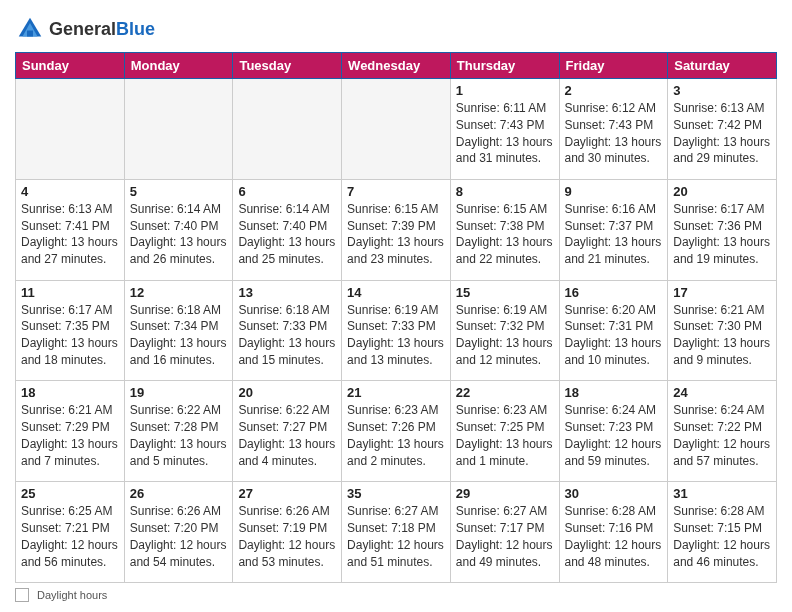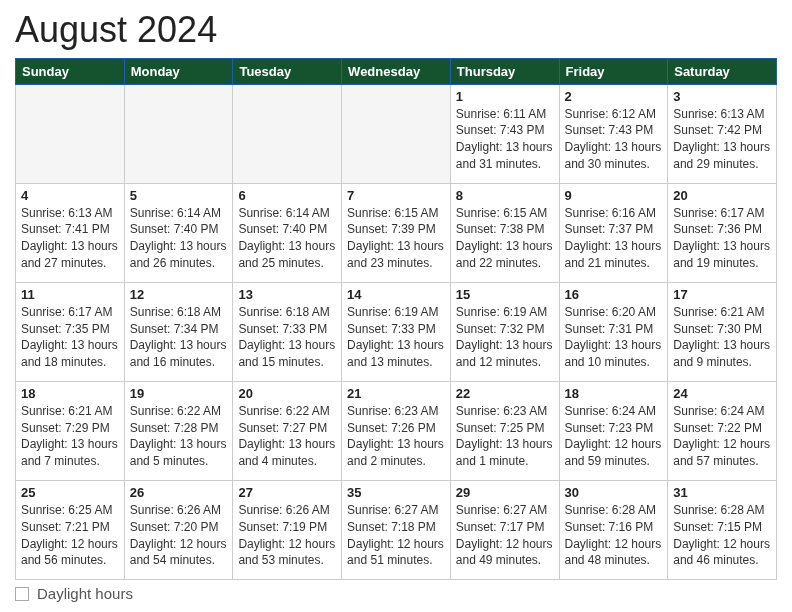--- a/index.html
+++ b/index.html
@@ -54,21 +54,21 @@
       color: #444;
     }
     .calendar {
       flex: 1;
       border: 1px solid #ccc;
       border-collapse: collapse;
       width: 100%;
       table-layout: fixed;
     }
     .calendar th {
-      background-color: #14532d;
+      background-color: #be185d;
       color: white;
       text-align: left;
       padding: 5px 6px;
       font-size: 13px;
       font-weight: bold;
       border: 1px solid #1a5fa8;
     }
     .calendar td {
       border: 1px solid #ccc;
       vertical-align: top;
@@ -87,40 +87,52 @@
       color: #222;
       margin-bottom: 2px;
     }
     .day-info {
       font-size: 12px;
       line-height: 1.4;
       color: #333;
     }
     .footer {
       margin-top: 5px;
-      font-size: 15px;
+      font-size: 11px;
       color: #555;
       display: flex;
       align-items: center;
       gap: 8px;
     }
     .footer-box {
       width: 14px;
       height: 14px;
       background: #fff;
       border: 1px solid #aaa;
     }
   </style>
 </head>
 <body>
 
 <div class="page">
   <div class="header">
+    <div class="logo">
+      <svg class="logo-icon" viewBox="0 0 40 40">
+        <polygon points="20,5 35,30 5,30" fill="#1a6abf"></polygon>
+        <polygon points="20,12 30,30 10,30" fill="#4a9ae0"></polygon>
+        <rect x="16" y="22" width="8" height="8" fill="#1a6abf"></rect>
+      </svg>
+      <div>
+        <div style="display:flex; gap:0;">
+          <span class="logo-text logo-general">General</span>
+            <span class="logo-text logo-blue">Blue</span>
+        </div>
+      </div>
+    </div>
     <div class="title-block">
-      <div class="main-title">August 2024</div>
     </div>
   </div>
 
   <table class="calendar">
     <thead>
       <tr>
       <th>Sunday</th>
           <th>Monday</th>
           <th>Tuesday</th>
           <th>Wednesday</th>

